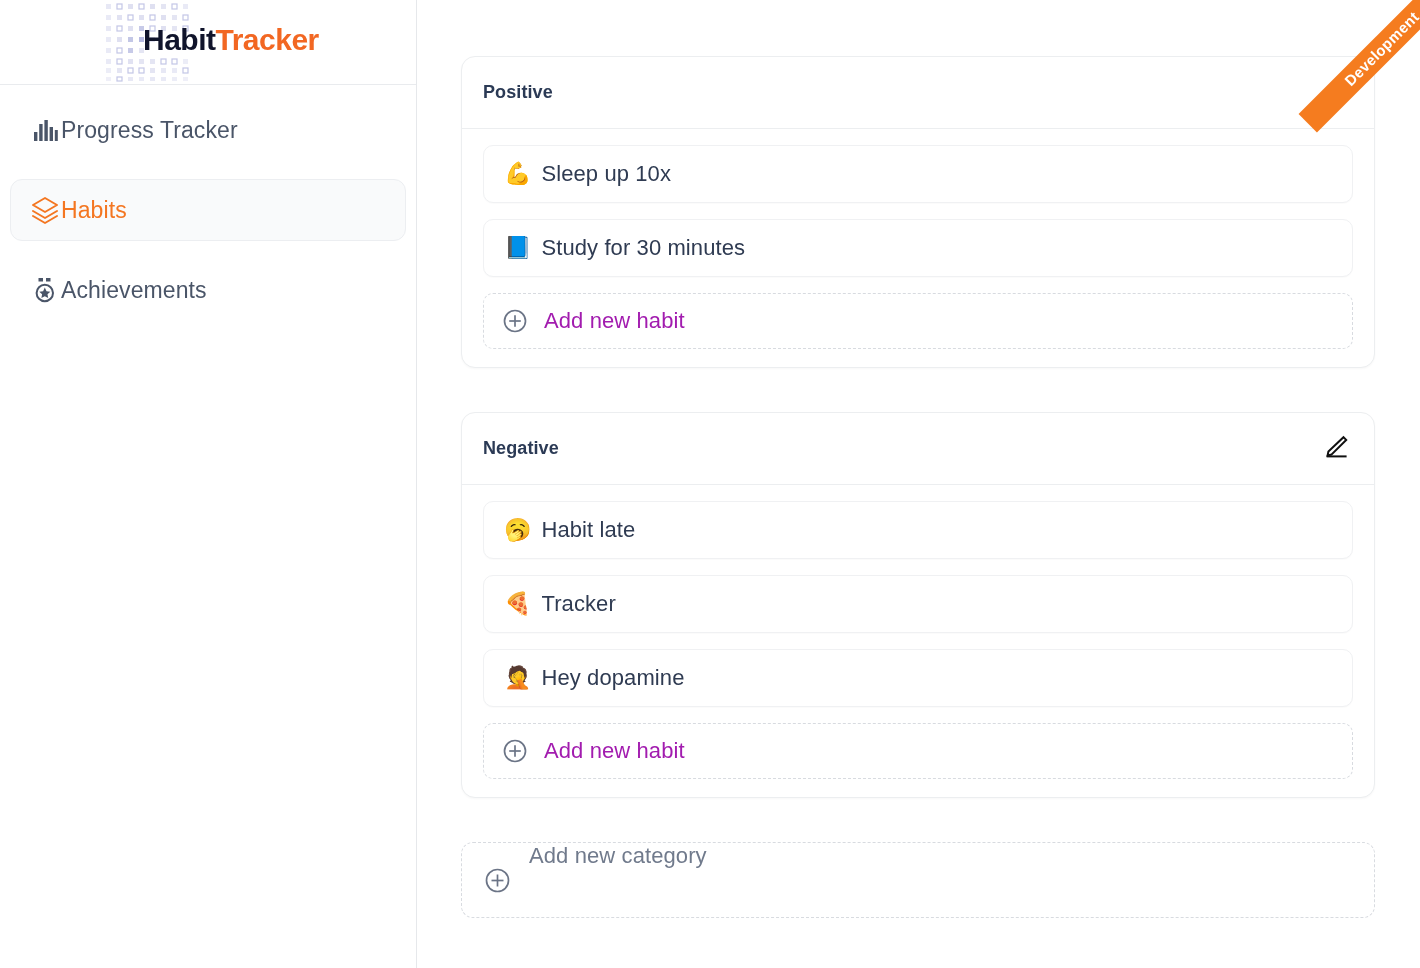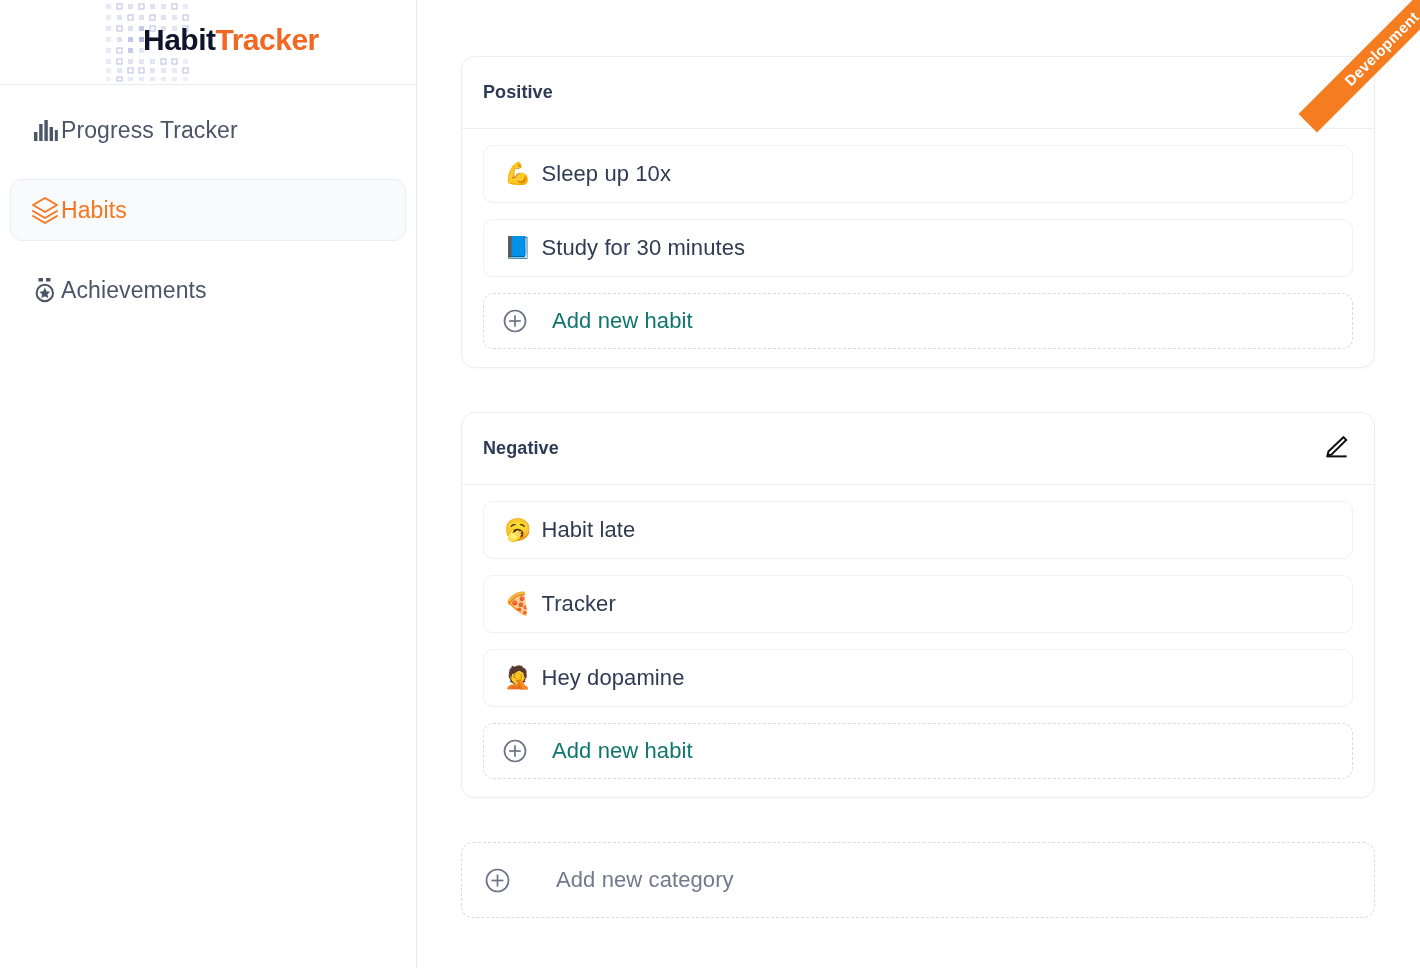--- a/index.html
+++ b/index.html
@@ -167,36 +167,33 @@
     border-radius: 10px;
     display: flex;
     align-items: center;
     padding: 0 18px;
     cursor: pointer;
     background: #fff;
   }
   .add-row .plus { margin-right: 16px; display: flex; align-items: center; }
   .add-row .add-label {
     font-size: 22px;
-    color: #0f766e;
+    color: #a21caf;
     letter-spacing: 0.1px;
-    margin-left: 8px;
   }
 
   .add-category {
     width: 914px;
     height: 76px;
     border: 1px dashed #d8dbe0;
     border-radius: 12px;
     display: flex;
-    align-items: center;
     padding: 0 22px;
     cursor: pointer;
     background: #fff;
-    gap: 27px;
   }
   .add-category .plus { margin-right: 18px; display: flex; align-items: center; }
   .add-category .add-label {
     font-size: 22px;
     color: #707a8c;
     letter-spacing: 0.1px;
   }
 
   
   .ribbon-clip {

